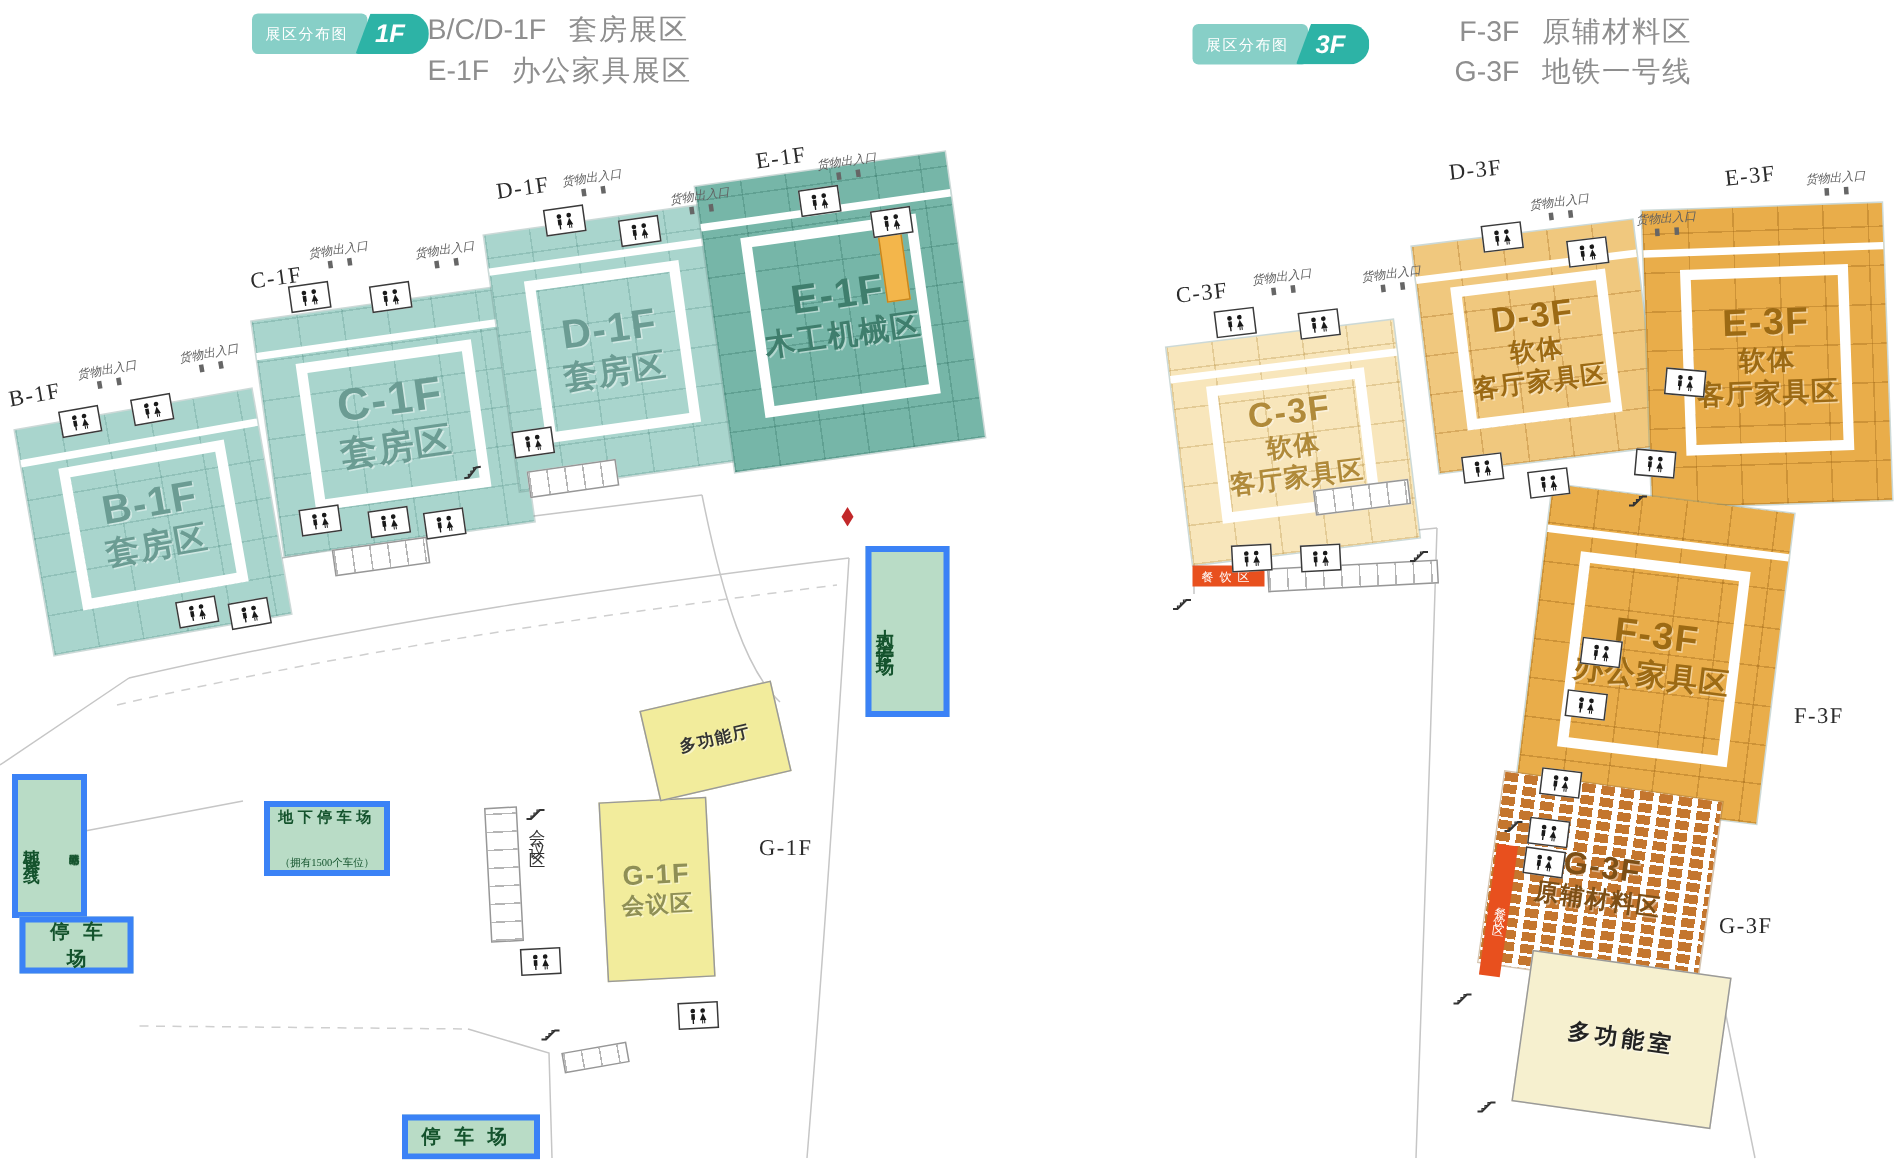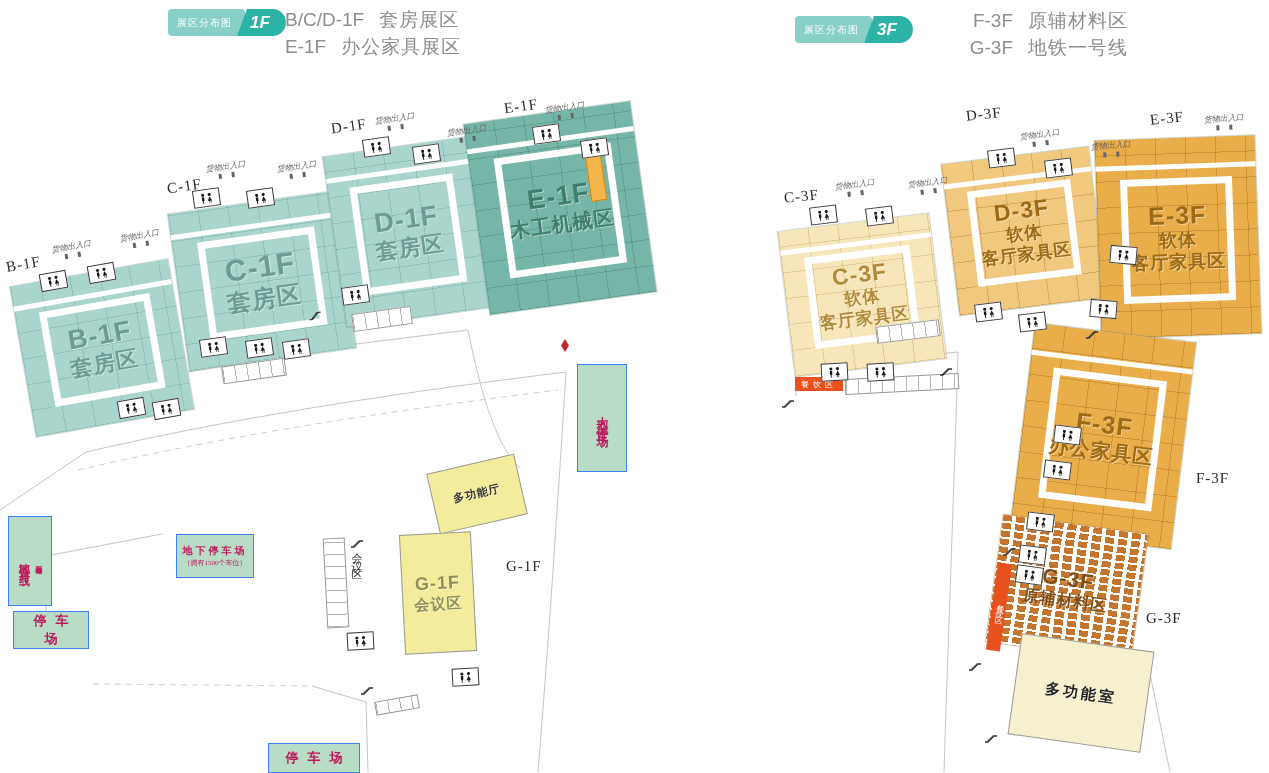--- a/index.html
+++ b/index.html
@@ -37,22 +37,22 @@
   .wc{position:absolute;width:25px;height:16px;background:#fff;border:1px solid #3a3a3a;display:flex;
     align-items:center;justify-content:center;z-index:4;}
   .esc{position:absolute;z-index:4;}
   .entr{position:absolute;z-index:4;}
   .cargo{position:absolute;display:inline-flex;flex-direction:column;align-items:center;font-size:8px;
     color:#5f5f5f;line-height:1;z-index:4;white-space:nowrap;}
   .cargo::after{content:"";display:block;width:3px;height:5px;background:#666;box-shadow:13px 0 #666;
     margin:2px 13px 0 0;}
   .slabel{position:absolute;font-family:"Liberation Serif",serif;font-size:15px;color:#2b2b2b;
     letter-spacing:1px;white-space:nowrap;z-index:4;}
-  .gbox{position:absolute;background:var(--c-green,#b9dcc6);border:1px solid #3b82f6;color:#be185d;
-    font-family:"Liberation Serif",serif;display:flex;align-items:center;justify-content:center;
+  .gbox{position:absolute;background:var(--c-green,#b9dcc6);border:4px solid #3b82f6;color:#14532d;
+    font-family:"Liberation Serif",serif;display:flex;align-items:center;justify-content:space-between;
     text-align:center;z-index:4;}
   .vtext{writing-mode:vertical-rl;text-orientation:upright;}
   .redbox{position:absolute;background:var(--c-red,#e8501e);color:#fff;display:flex;align-items:center;
     justify-content:center;z-index:4;}
   .strip{position:absolute;background:#fff;border:1px solid #979797;
     background-image:repeating-linear-gradient(90deg,#b5b5b5 0 1px,transparent 1px 12px);z-index:2;}
   .vstrip{position:absolute;background:#fff;border:1px solid #979797;
     background-image:repeating-linear-gradient(0deg,#b5b5b5 0 1px,transparent 1px 12px);z-index:2;}
   .ostrip{position:absolute;background:var(--c-orange-strip,#f3b64b);border:1px solid #c8861d;z-index:3;}
 </style>

